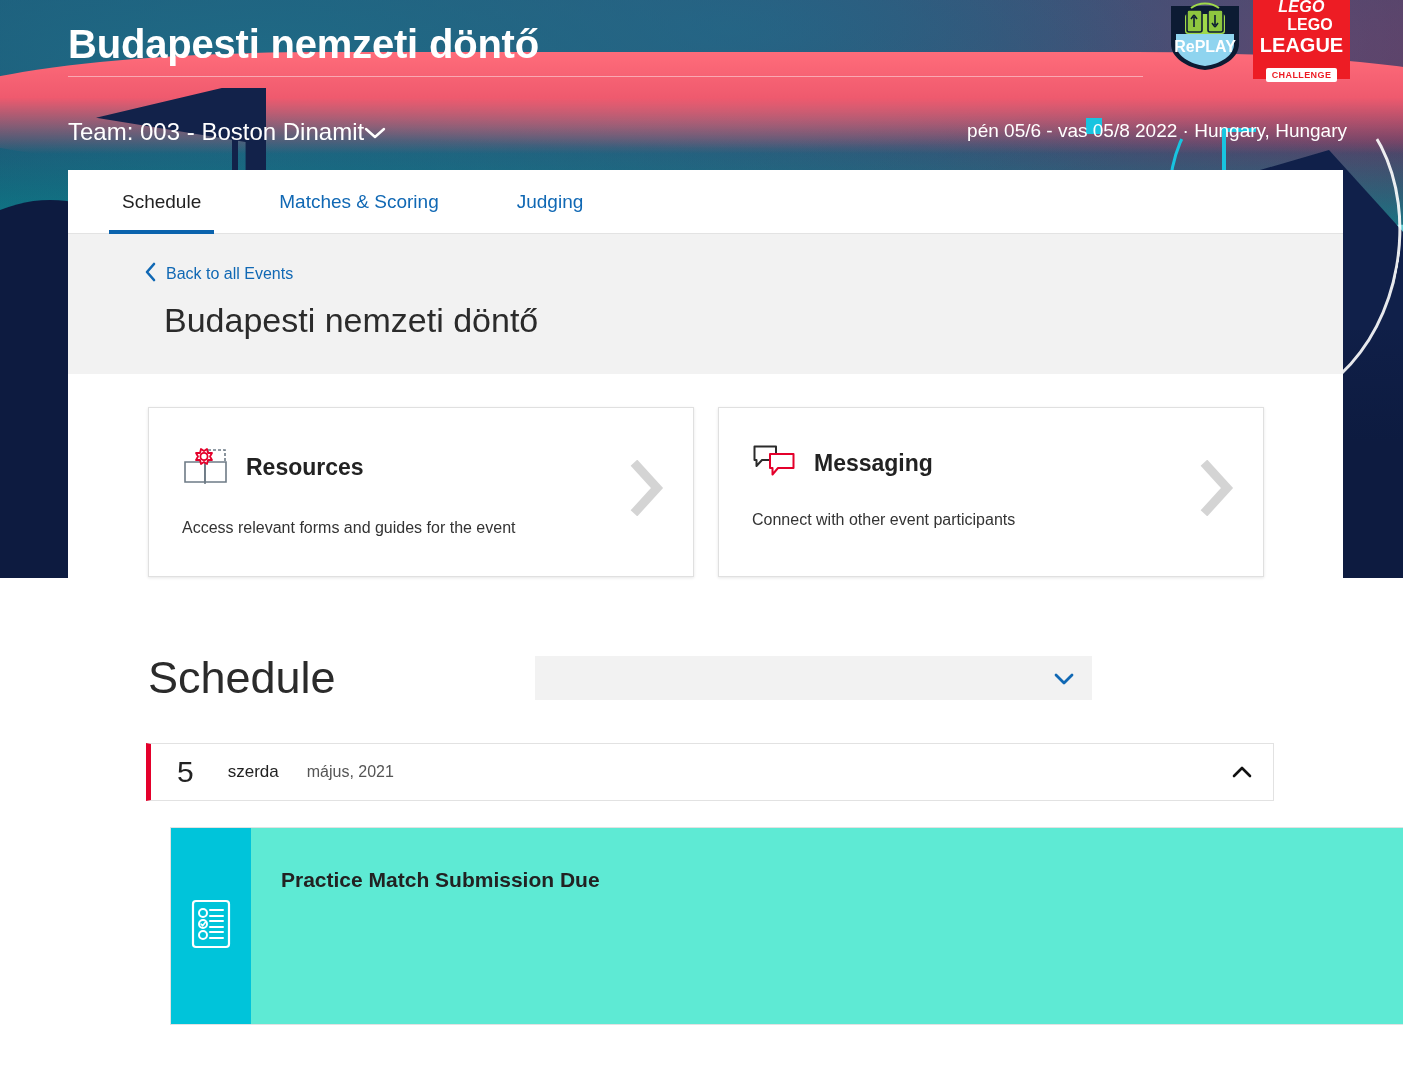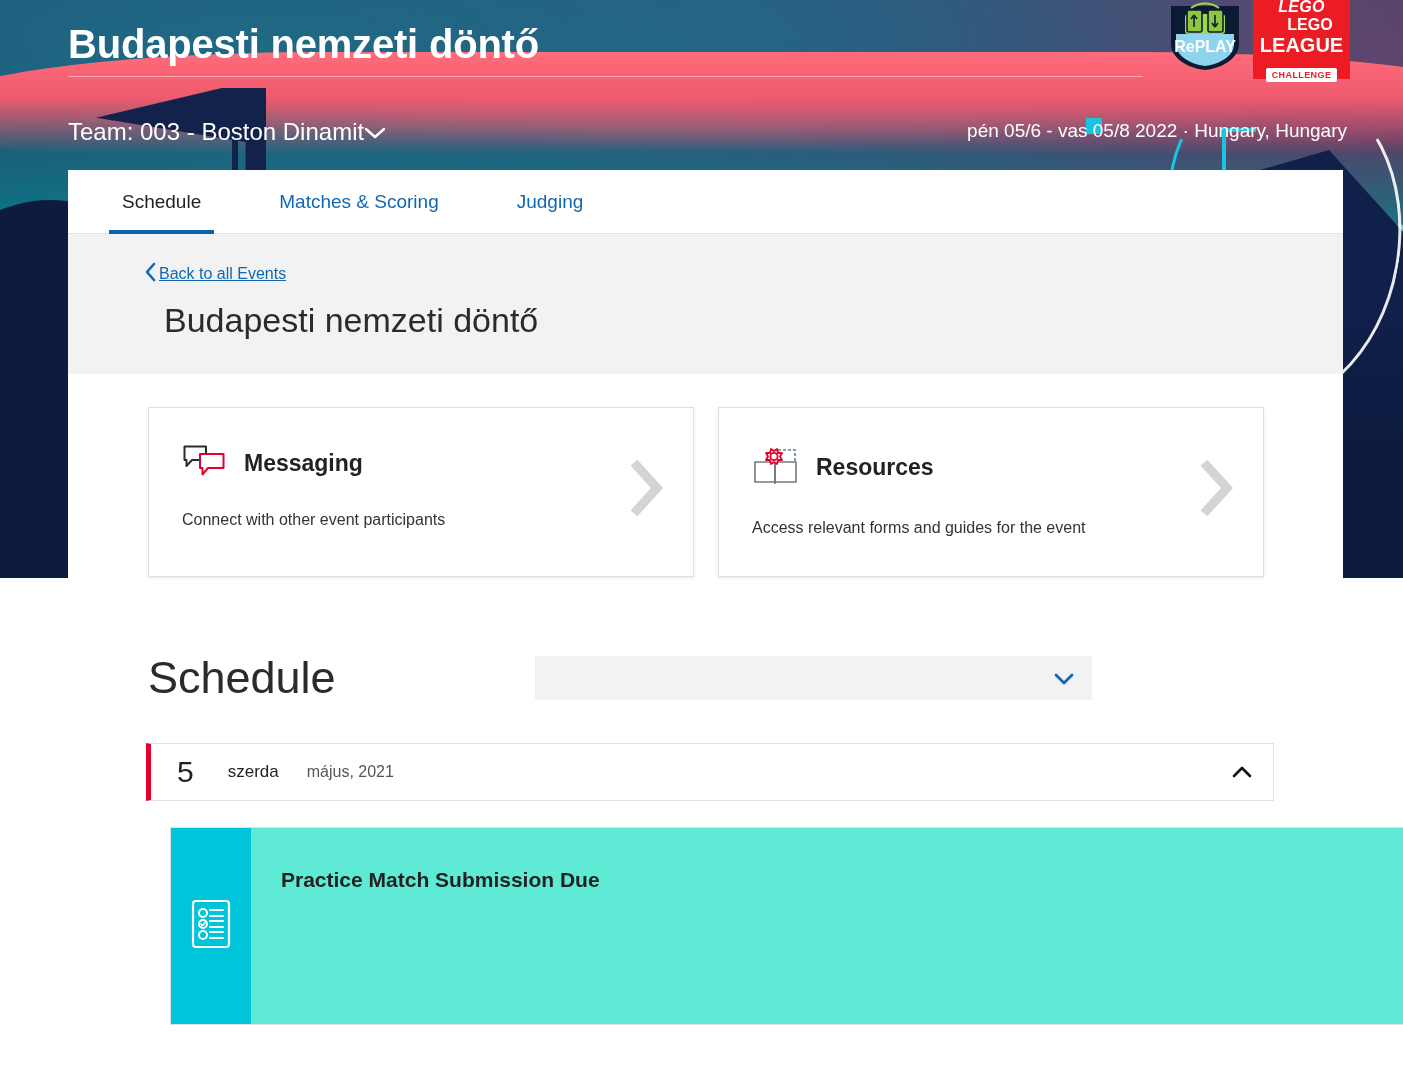--- a/index.html
+++ b/index.html
@@ -168,22 +168,22 @@
   .tab.active { color: #222222; }
   .tab.active::after {
     content: ""; position: absolute; left: -3px; right: -3px; bottom: 0;
     height: 4px; background: #0b63ad;
   }
 
   #crumbband {
     background: #f2f2f2; padding: 28px 0 34px 76px;
   }
   .back-link {
-    display: inline-flex; align-items: center; gap: 2px;
-    color: #1068b4; font-size: 16px; cursor: pointer; text-decoration: underline;
+    display: inline-flex; align-items: center; gap: 9px;
+    color: #1068b4; font-size: 16px; cursor: pointer;
   }
   .back-chevron { font-size: 19px; font-weight: bold; line-height: 1; }
   .page-title {
     margin-top: 15px; margin-left: 20px; font-size: 34px; color: #2b2b2b; font-weight: normal;
   }
 
   
   #cards { display: flex; gap: 24px; padding: 33px 0 0 80px; }
   .card {
     width: 546px; height: 170px; background: #fff;
@@ -313,38 +313,20 @@
         <svg width="13" height="20" viewBox="0 0 13 20" fill="none" aria-hidden="true">
           <path d="M10 2 L3 10 L10 18" stroke="#1068b4" stroke-width="2.6" stroke-linecap="round" stroke-linejoin="round"></path>
         </svg>
       </span>
       <span>Back to all Events</span>
     </div>
     <div class="page-title">Budapesti nemzeti döntő</div>
   </div>
 
   <div id="cards">
-
-    <div class="card">
-      <div class="card-head">
-        <span>
-          <svg width="48" height="34" viewBox="0 0 48 34" fill="none" aria-hidden="true">
-            <path d="M2.5 2.5 H24 V16 H10 L4.5 22 V16 H2.5 Z" stroke="#2b2b2b" stroke-width="2" fill="#fff" stroke-linejoin="round"></path>
-            <path d="M18 10 H41.5 V24 H26 L20.5 30.5 V24 H18 Z" stroke="#e4002b" stroke-width="2" fill="#fff" stroke-linejoin="round"></path>
-          </svg>
-        </span>
-        <span class="card-title">Messaging</span>
-      </div>
-      <div class="card-sub">Connect with other event participants</div>
-      <span class="card-arrow">
-        <svg width="36" height="56" viewBox="0 0 36 56" fill="none" aria-hidden="true">
-          <path d="M8 6 L28 28 L8 50" stroke="#d4d4d4" stroke-width="9" stroke-linecap="square" stroke-linejoin="miter"></path>
-        </svg>
-      </span>
-    </div>
 
     <div class="card">
       <div class="card-head">
         <span>
           <svg width="50" height="42" viewBox="0 0 50 42" fill="none" aria-hidden="true">
             <rect x="26" y="6" width="17" height="20" stroke="#6e7b86" stroke-width="1.6" fill="#fff" stroke-dasharray="3 2"></rect>
             <path d="M3 18 H23 V38 H3 Z" stroke="#6e7b86" stroke-width="1.6" fill="#fff"></path>
             <path d="M23 18 H44 V38 H23 Z" stroke="#6e7b86" stroke-width="1.6" fill="#fff"></path>
             <path d="M23 18 V40" stroke="#6e7b86" stroke-width="1.6"></path>
             <path d="M19 5 L22 7 L25 5 L26 9 L30 9 L28 12.5 L30 16 L26 16 L25 20 L22 18 L19 20 L18 16 L14 16 L16 12.5 L14 9 L18 9 Z" stroke="#e4002b" stroke-width="1.8" fill="#fff" stroke-linejoin="round"></path>
@@ -354,20 +336,38 @@
         <span class="card-title">Resources</span>
       </div>
       <div class="card-sub">Access relevant forms and guides for the event</div>
       <span class="card-arrow">
         <svg width="36" height="56" viewBox="0 0 36 56" fill="none" aria-hidden="true">
           <path d="M8 6 L28 28 L8 50" stroke="#d4d4d4" stroke-width="9" stroke-linecap="square" stroke-linejoin="miter"></path>
         </svg>
       </span>
     </div>
 
+    <div class="card">
+      <div class="card-head">
+        <span>
+          <svg width="48" height="34" viewBox="0 0 48 34" fill="none" aria-hidden="true">
+            <path d="M2.5 2.5 H24 V16 H10 L4.5 22 V16 H2.5 Z" stroke="#2b2b2b" stroke-width="2" fill="#fff" stroke-linejoin="round"></path>
+            <path d="M18 10 H41.5 V24 H26 L20.5 30.5 V24 H18 Z" stroke="#e4002b" stroke-width="2" fill="#fff" stroke-linejoin="round"></path>
+          </svg>
+        </span>
+        <span class="card-title">Messaging</span>
+      </div>
+      <div class="card-sub">Connect with other event participants</div>
+      <span class="card-arrow">
+        <svg width="36" height="56" viewBox="0 0 36 56" fill="none" aria-hidden="true">
+          <path d="M8 6 L28 28 L8 50" stroke="#d4d4d4" stroke-width="9" stroke-linecap="square" stroke-linejoin="miter"></path>
+        </svg>
+      </span>
+    </div>
+
   </div>
 
   <div id="schedule-head">
     <div class="schedule-title">Schedule</div>
     <div class="schedule-filter">
       <span class="filter-chevron">
         <svg width="22" height="14" viewBox="0 0 22 14" fill="none" aria-hidden="true">
           <path d="M3 3 L11 11 L19 3" stroke="#1068b4" stroke-width="2.8" stroke-linecap="round" stroke-linejoin="round"></path>
         </svg>
       </span>

